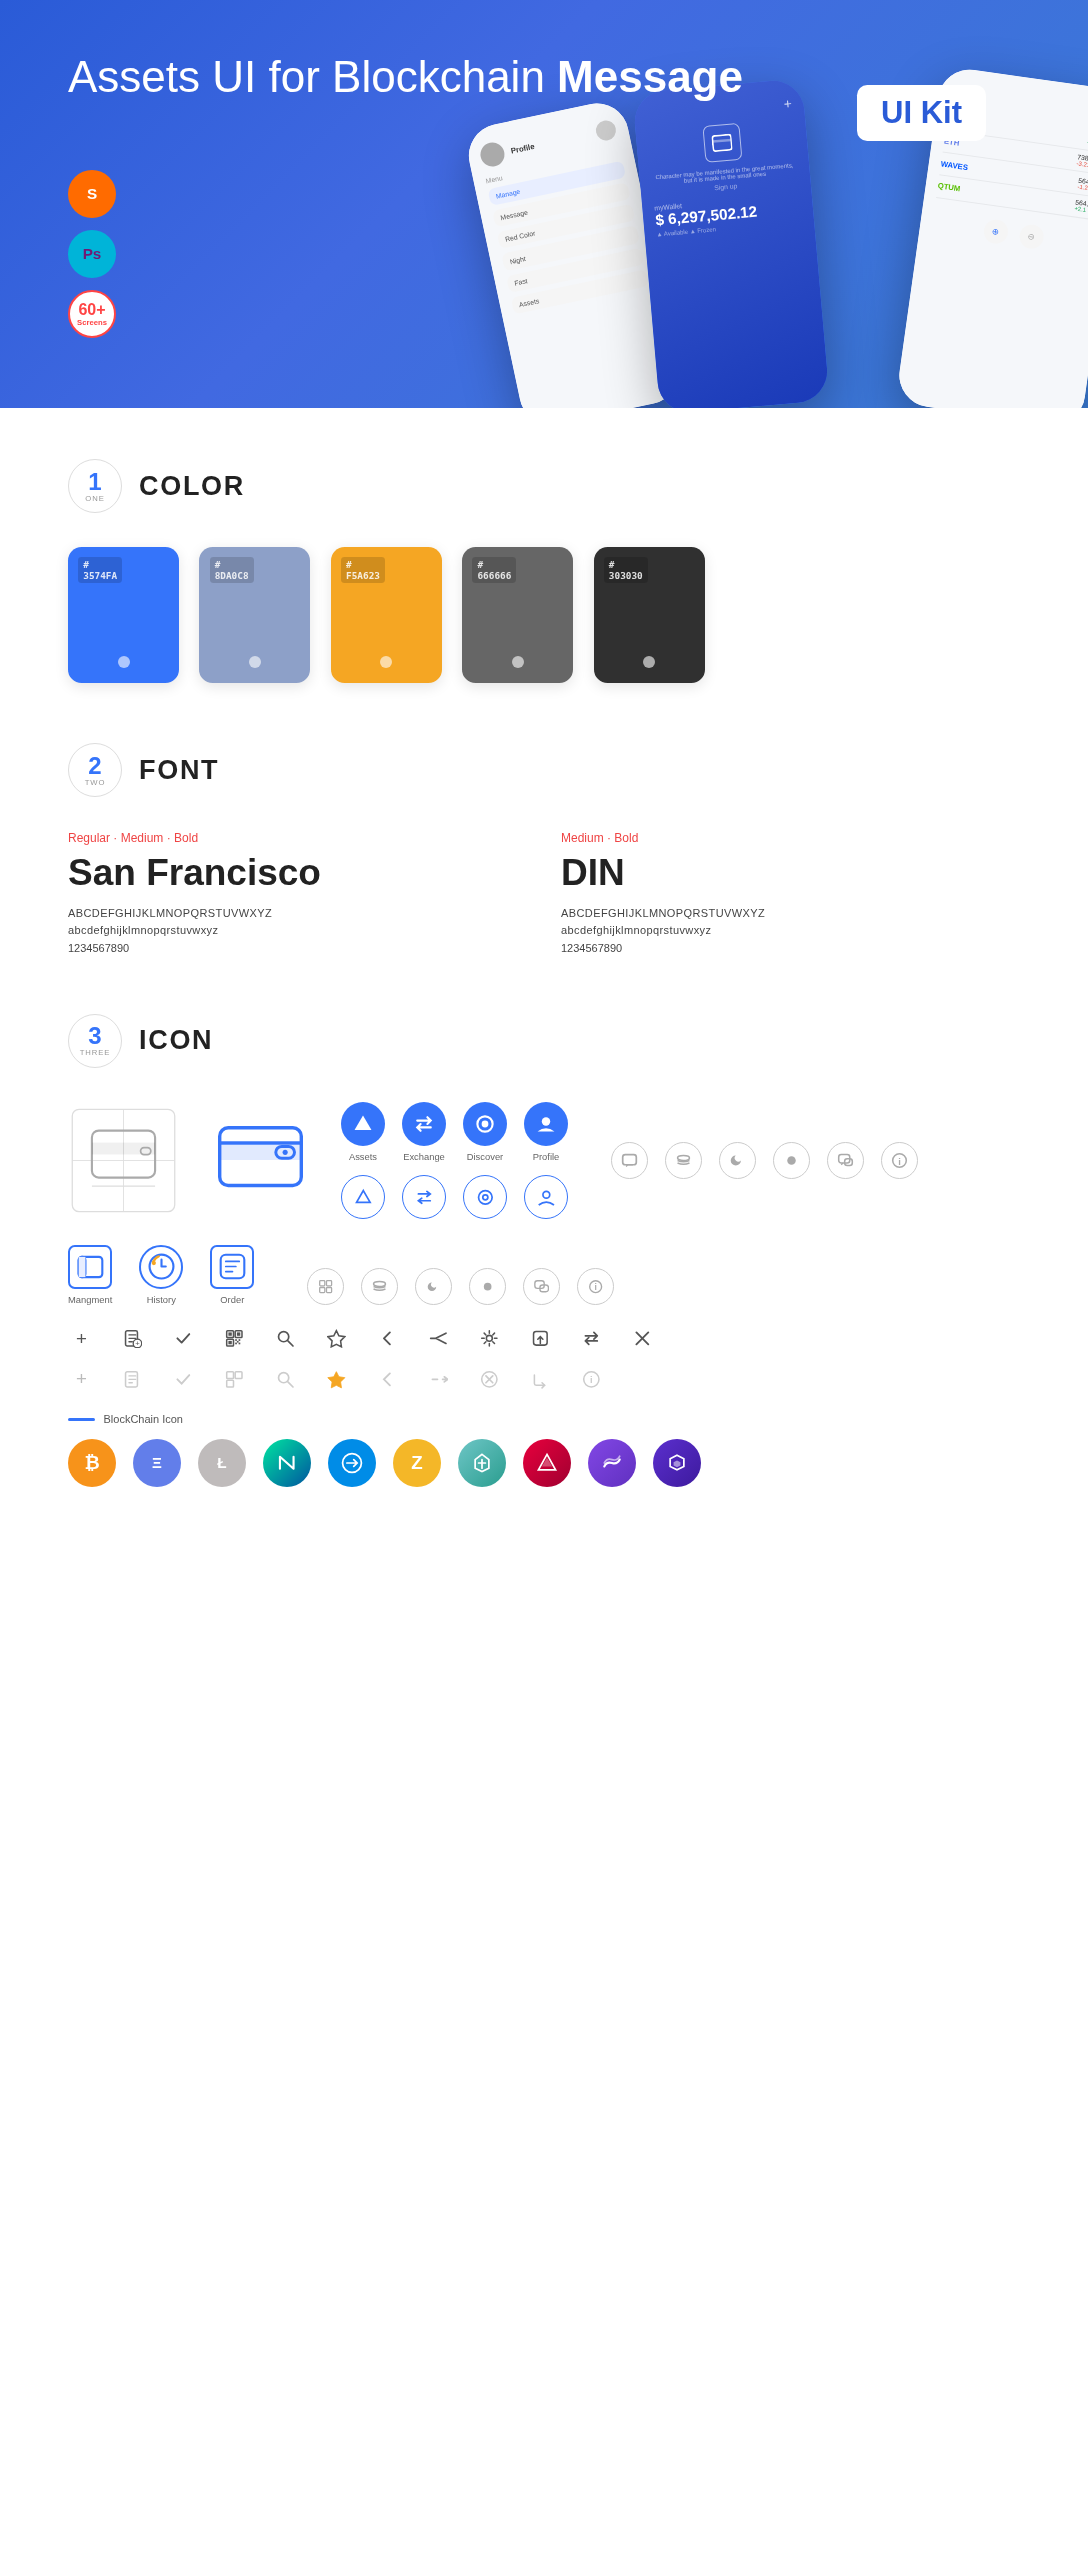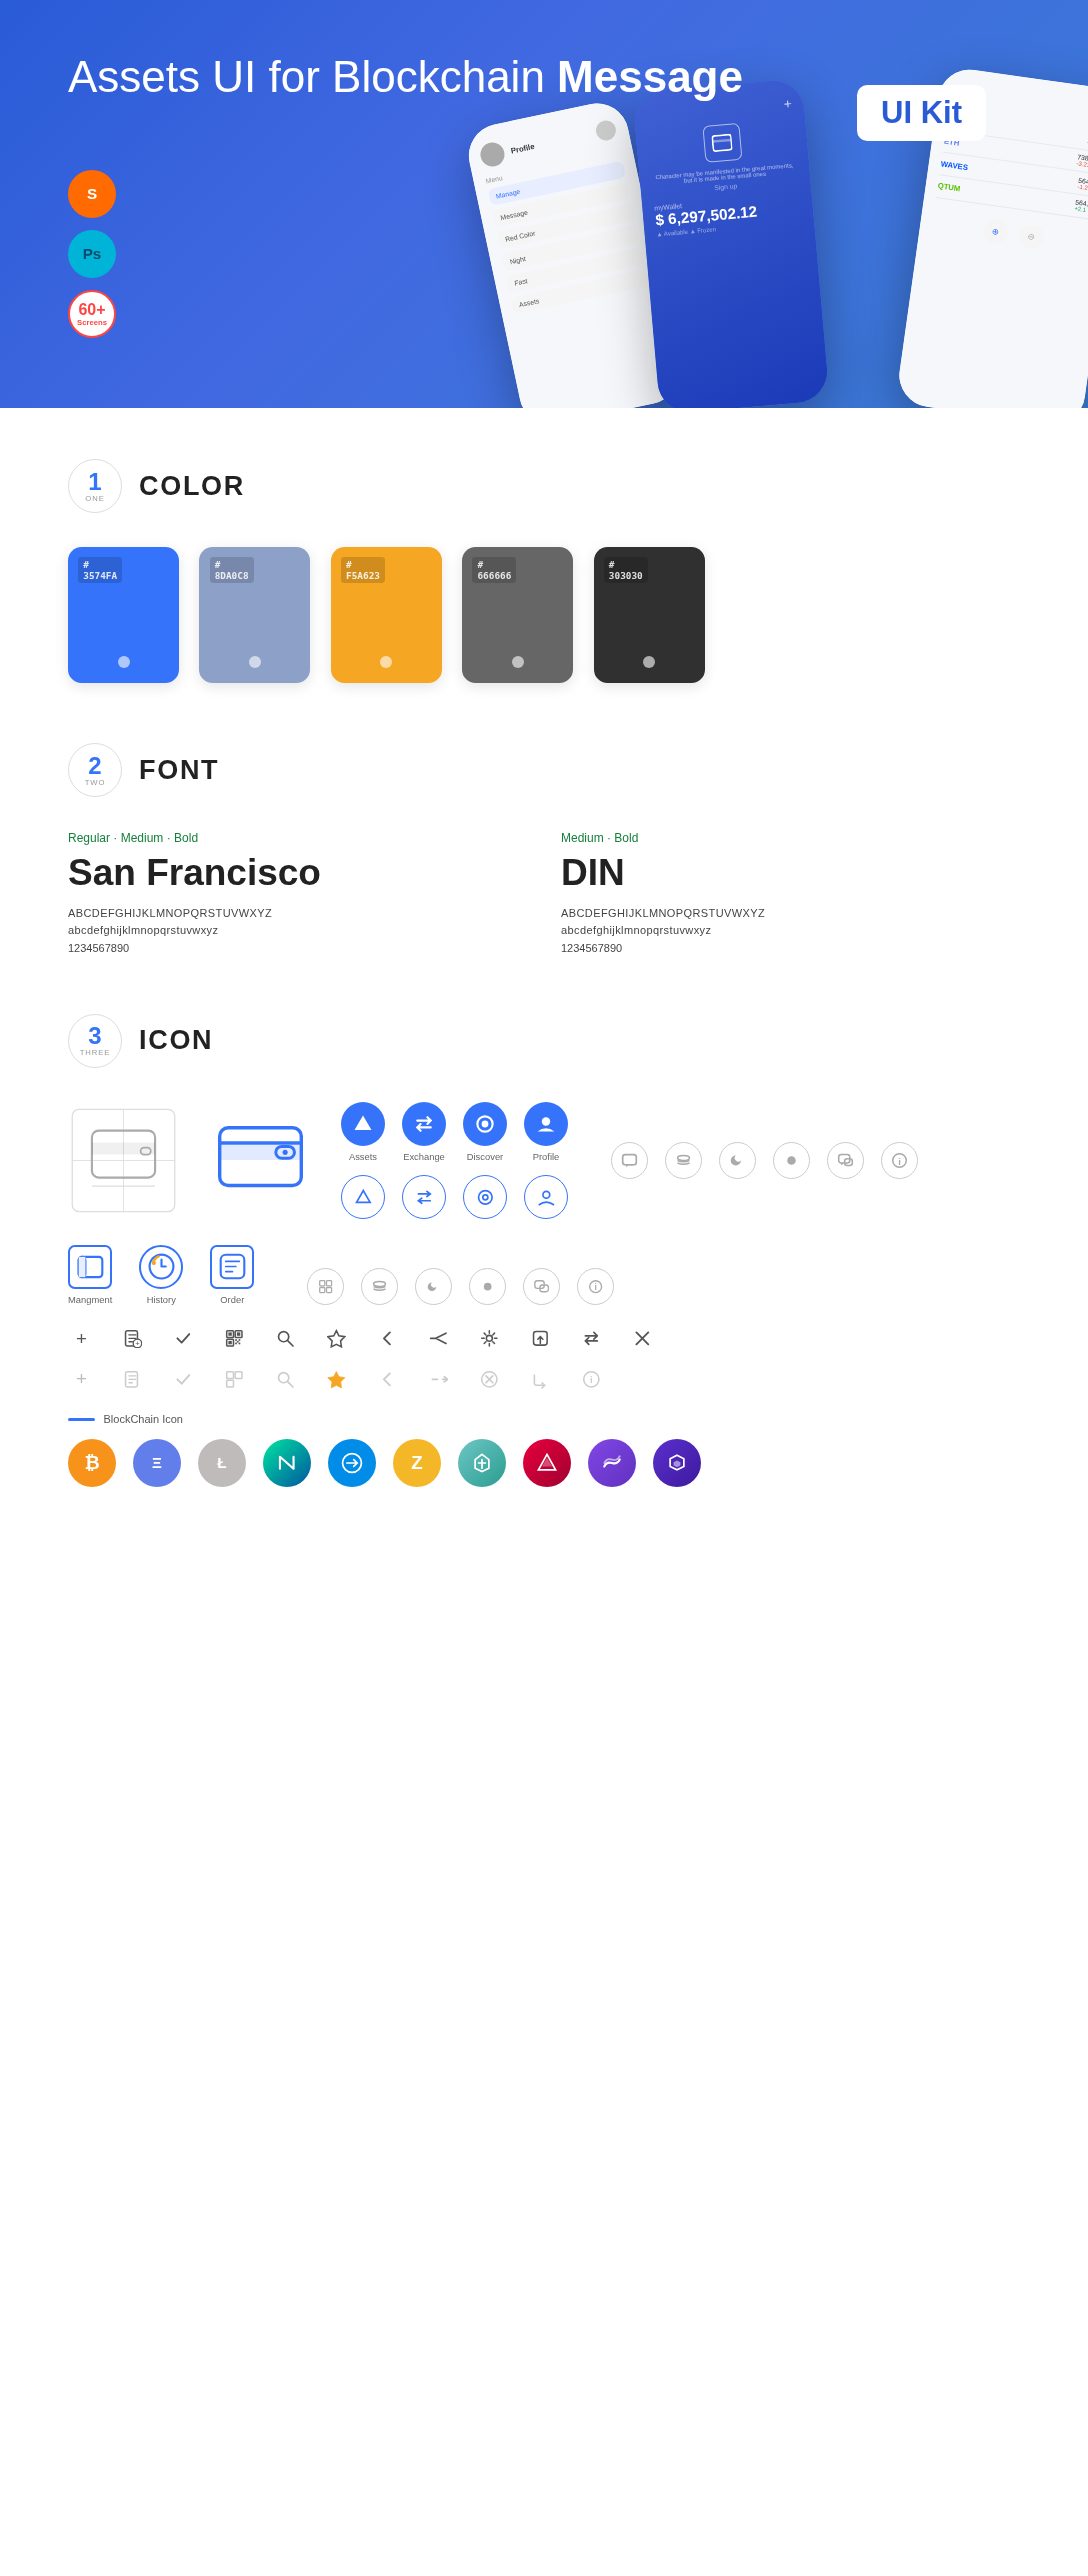--- a/index.html
+++ b/index.html
@@ -52,21 +52,21 @@
       width: 48px;
       height: 48px;
       border-radius: 50%;
       display: flex;
       align-items: center;
       justify-content: center;
       font-weight: 900;
       font-size: 15.3px;
     }
     .tool-sketch { background: #ff6b00; color: #fff; }
-    .tool-ps { background: #00b4d8; color: #0c4a6e; }
+    .tool-ps { background: #00b4d8; color: #701a75; }
     .tool-screens {
       width: 48px;
       height: 48px;
       border-radius: 50%;
       background: #fff;
       border: 2.1px solid #ff4444;
       color: #ff4444;
       display: flex;
       align-items: center;
       justify-content: center;
@@ -229,21 +229,21 @@
 
     
     .font-grid {
       display: grid;
       grid-template-columns: 1fr 1fr;
       gap: 34px;
     }
     .font-block {}
     .font-style-label {
       font-size: 12px;
-      color: #15803d;
+      color: #ef4444;
       margin-bottom: 6.8px;
     }
     .font-name {
       font-size: 37px;
       font-weight: 700;
       color: #222;
       margin-bottom: 13.6px;
     }
     .font-alphabet {
       font-size: 11px;

